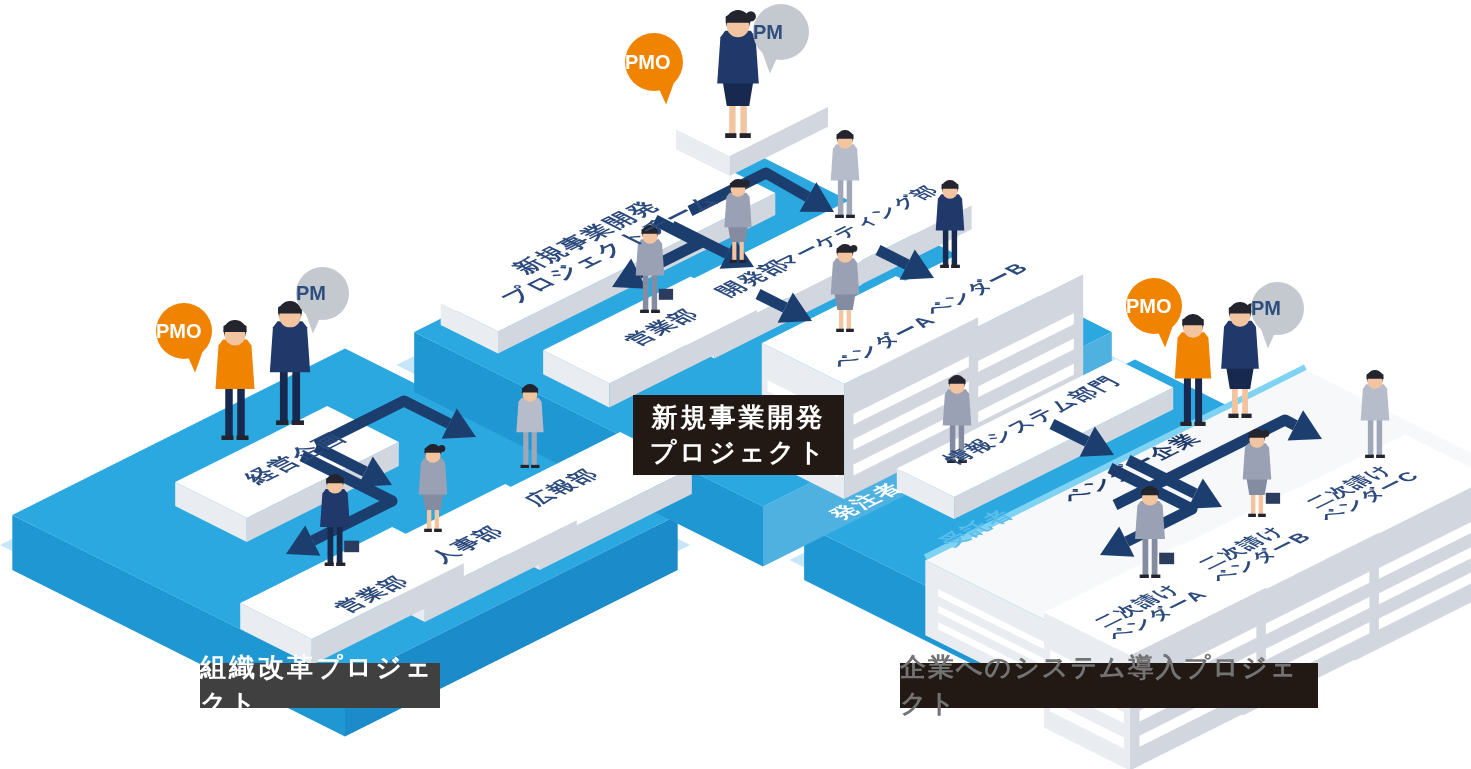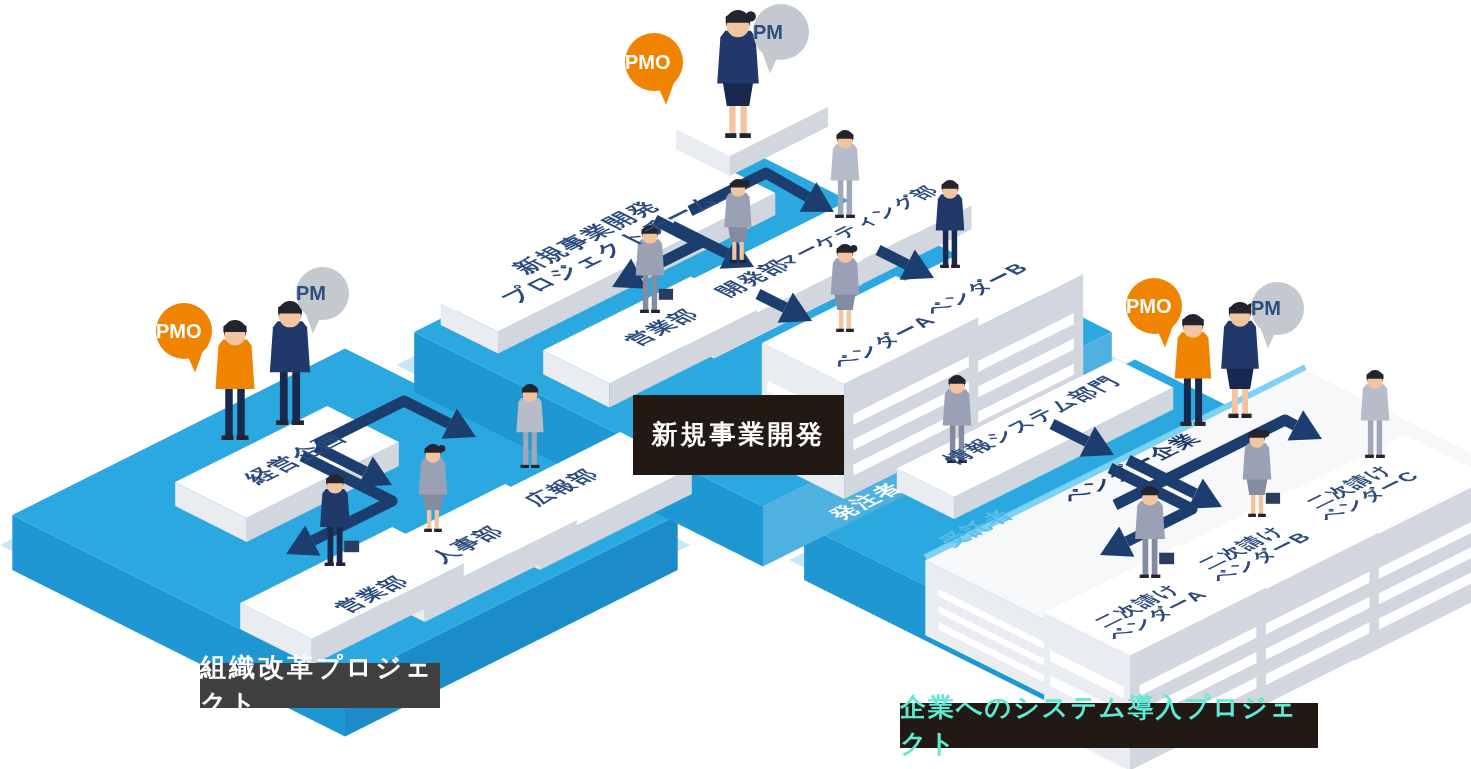--- a/index.html
+++ b/index.html
@@ -419,17 +419,18 @@
   <div class="bubble" style="left:1251px;top:282px;width:53px;height:53px;background:#C3C9CE;color:#2E4E7E;font-size:20px;">
     <span>PM</span>
     <span class="tail tail-dl" style="border-top-color:#C3C9CE;"></span>
   </div>
 
   <div class="caption" style="left:200px;top:663px;width:240px;height:45px;background:#404040;color:#fff;font-size:26px;">
     <span>組織改革プロジェクト</span>
   </div>
   <div class="caption" style="left:633px;top:395px;width:211px;height:80px;background:#221814;color:#fff;font-size:26px;">
     <span>新規事業開発</span>
-  </div>
-  <div class="caption" style="left:900px;top:663px;width:418px;height:45px;background:#221814;color:#5eead4;font-size:26px;letter-spacing:2px;margin-top:40px;">
+    <span>プロジェクト</span>
+  </div>
+  <div class="caption" style="left:900px;top:663px;width:418px;height:45px;background:#221814;color:#737373;font-size:26px;letter-spacing:2px;">
     <span>企業へのシステム導入プロジェクト</span>
   </div>
 </div>
 
 </body></html>

